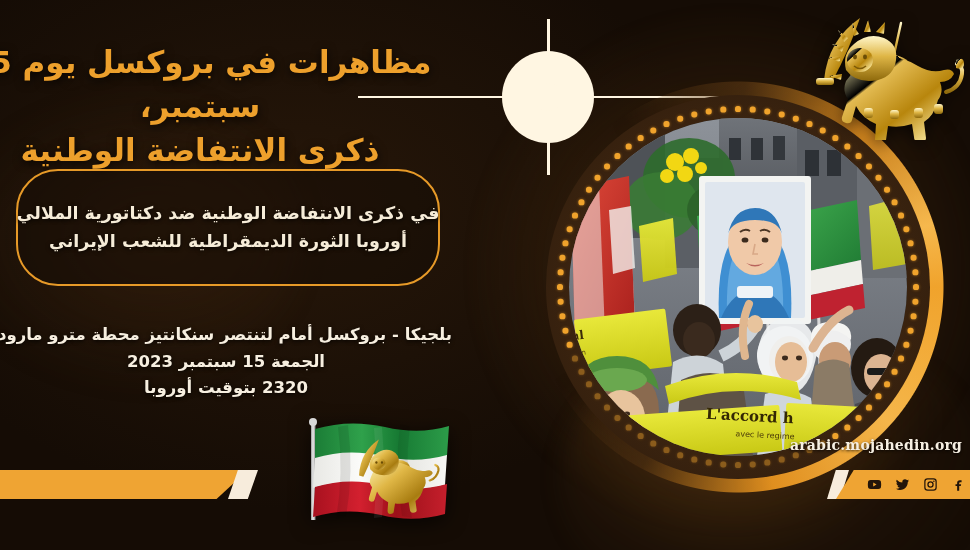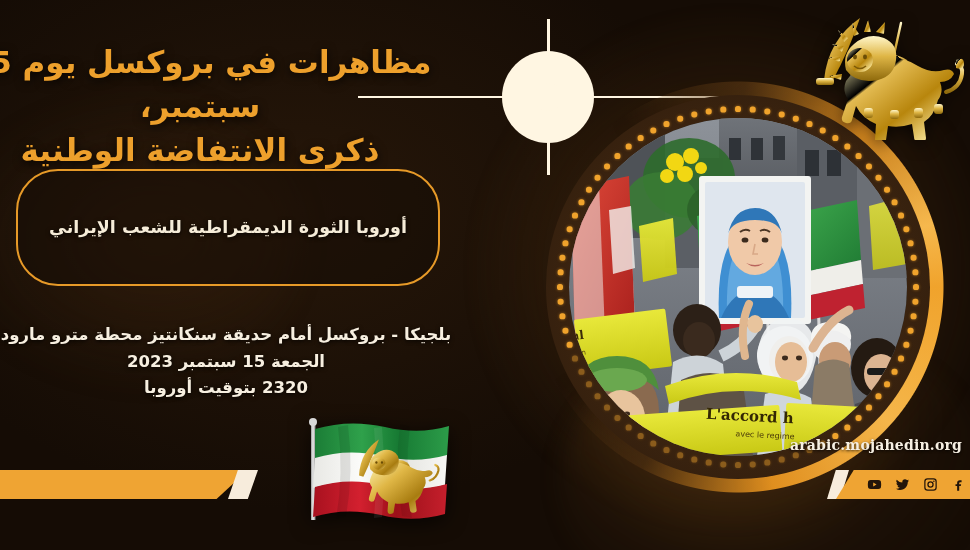--- a/index.html
+++ b/index.html
@@ -169,26 +169,27 @@
       <i class="spk-core"></i>
   </div>
 
   <div class="headline">
     <span class="l1">مظاهرات في بروكسل يوم 15 سبتمبر،</span>
     <span class="l2">ذكرى الانتفاضة الوطنية</span>
   </div>
 
   <div class="subbox">
     <div class="subbox-inner">
+      <span>في ذكرى الانتفاضة الوطنية ضد دكتاتورية الملالي</span>
       <span>أوروبا الثورة الديمقراطية للشعب الإيراني</span>
     </div>
   </div>
 
   <div class="venue">
-    <span>بلجيكا - بروكسل أمام حديقة سنكانتيز محطة مترو مارود</span>
+    <span>بلجيكا - بروكسل أمام لتنتصر سنكانتيز محطة مترو مارود</span>
     <span>الجمعة 15 سبتمبر 2023</span>
     <span>2320 بتوقيت أوروبا</span>
   </div>
 
   <div class="circle-wrap">
     <div class="ring-arc"></div>
     <div class="ring-dark"></div>
     <div class="ring-dots" id="ringDots">
         <i style="transform: translate(0px, -178px);"></i>
         <i style="transform: translate(14.7px, -177.39px);"></i>

